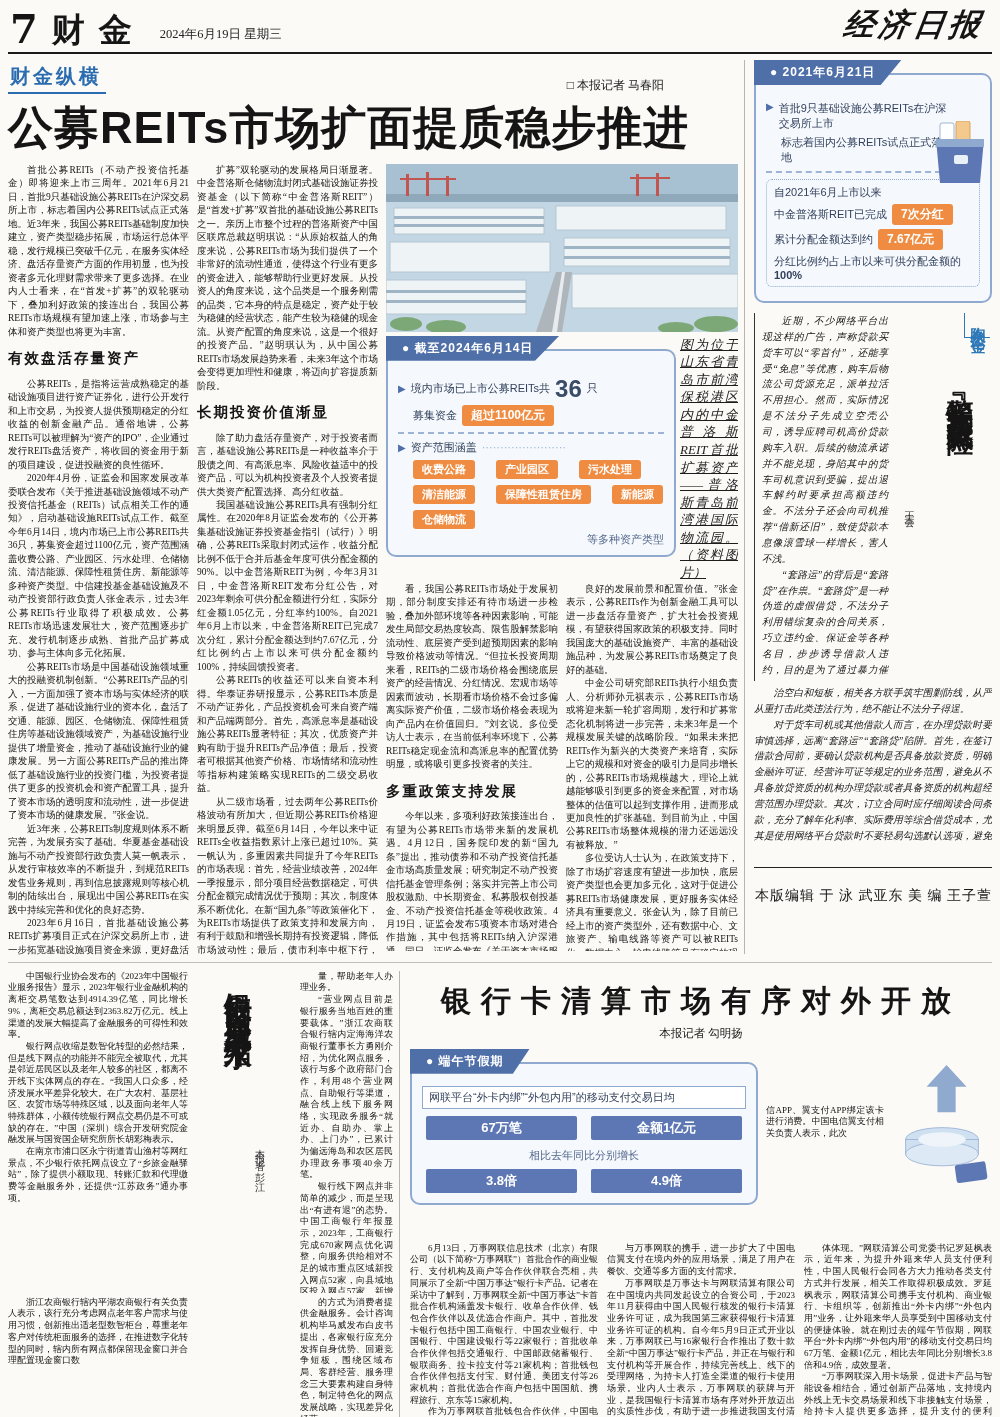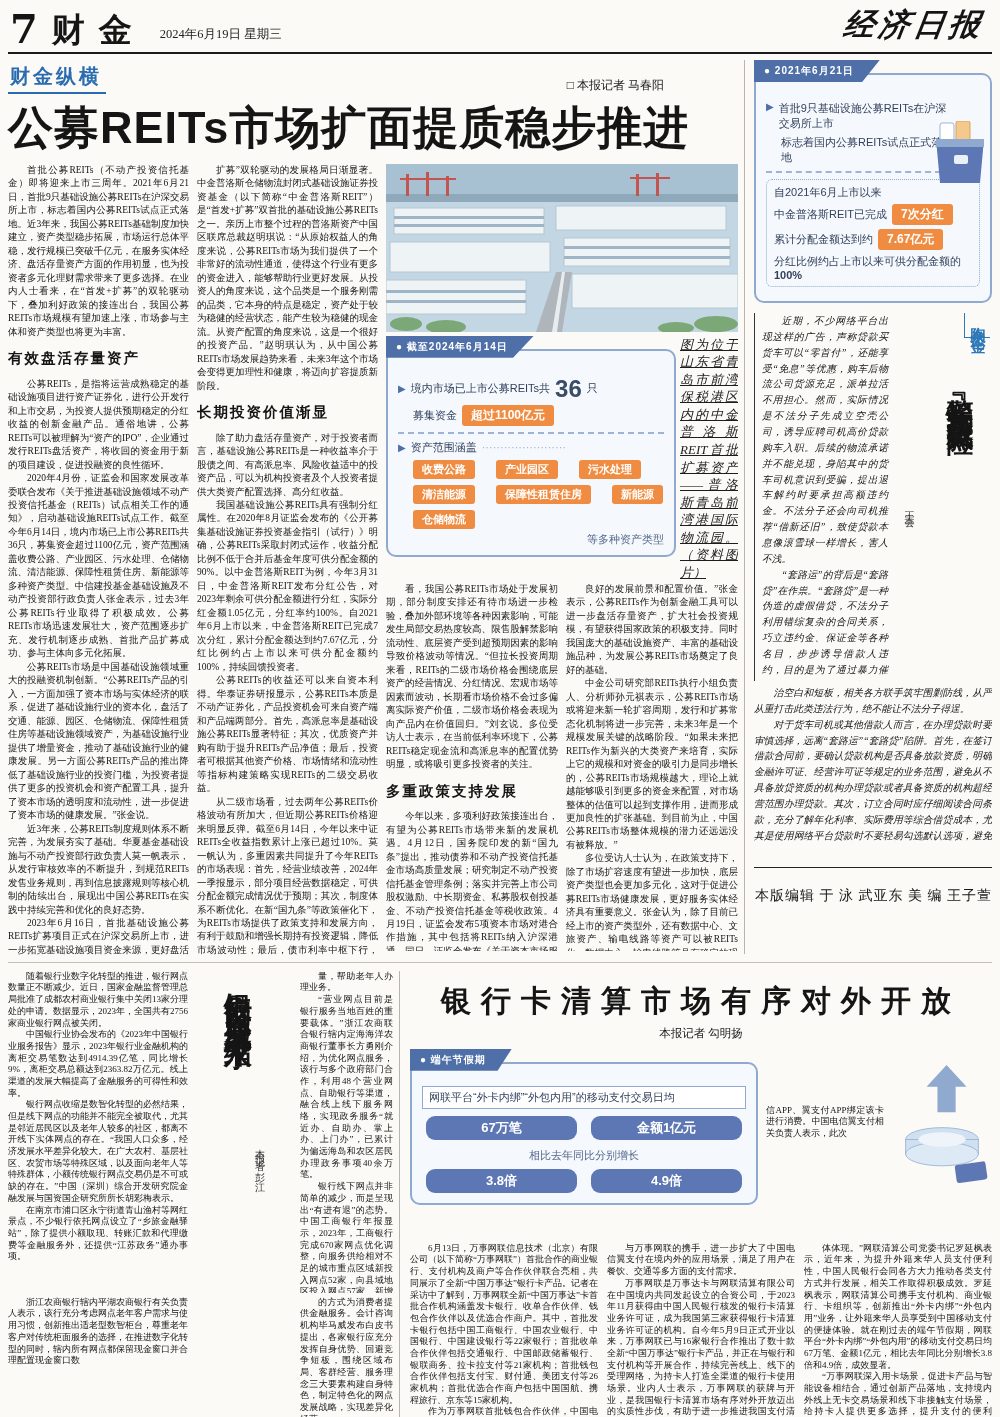--- a/index.html
+++ b/index.html
@@ -27,35 +27,35 @@
   .mid{width:352px;flex:0 0 352px;overflow:hidden;}
   .photo{display:block;width:352px;height:168px;}
   .midrow{display:flex;gap:4px;margin-top:4px;height:242px;}
   .side{width:58px;display:flex;flex-direction:column;}
   .caption{font-size:13px;line-height:1.35;font-style:italic;color:#1d1d1d;text-align:justify;text-decoration:underline;}
   .midtext{display:flex;gap:8px;margin-top:5px;height:368px;overflow:hidden;}
   .midtext .tcol{width:172px;flex:0 0 172px;}
   
   .igwrap{position:relative;padding-top:13px;}
   .ightab{position:absolute;top:0;left:0;z-index:2;background:#4f6fa9;color:#fff;
-          font-family:"Liberation Sans","DejaVu Sans",sans-serif;font-weight:bold;font-size:10px;
-          padding:4px 26px 4px 10px;clip-path:polygon(0 0,100% 0,86% 100%,0 100%);letter-spacing:1px;}
+          font-family:"Liberation Sans","DejaVu Sans",sans-serif;font-weight:bold;font-size:12px;
+          padding:4px 26px 4px 16px;clip-path:polygon(0 0,100% 0,86% 100%,0 100%);letter-spacing:1px;}
   .igbox{border:2px solid #8fa9cf;border-radius:10px;background:#f5f9fd;padding:22px 10px 8px 10px;
          font-family:"Liberation Sans","DejaVu Sans",sans-serif;font-size:11px;color:#33415c;}
   .igline{display:flex;align-items:center;gap:5px;margin:4px 0;}
   .arrow{color:#4f6fa9;font-size:10px;}
   .bignum{font-size:24px;font-weight:bold;color:#3a4c66;line-height:1;}
   .obadge{background:#ef8c41;color:#fff;font-weight:bold;padding:2px 9px;border-radius:3px;font-size:12px;}
   .dashed{border-top:2px dashed #9db4d6;margin:6px 0;}
   .tags{display:flex;flex-wrap:wrap;gap:6px;margin-top:5px;}
   .tag{background:#ef8c41;color:#fff;font-weight:bold;font-size:11px;padding:2px 9px;border-radius:3px;margin-left:15px;}
   .tagsuf{color:#55688c;font-size:11px;align-self:flex-end;}
   .dotbox{border:1.5px dotted #8fa9cf;border-radius:6px;padding:5px 7px;margin-top:4px;}
   .ig100{font-weight:bold;}
-  .pill{background:#5d77b4;color:#fff;font-weight:bold;font-size:13px;padding:3px 0;border-radius:9px;text-align:center;}
+  .pill{background:#5d77b4;color:#fff;font-weight:bold;font-size:13px;padding:3px 0;border-radius:2px;text-align:center;}
   
   .ig2021 .igbox{position:relative;min-height:196px;}
   .filebox{position:absolute;right:4px;top:46px;}
   
   .ig2024{flex:1;}
   
   .igduan{width:348px;flex:0 0 348px;}
   .duanline{border:1px solid #8fa9cf;background:#fff;padding:3px 6px;font-size:11px;color:#33415c;}
   .duangrid{display:grid;grid-template-columns:1fr 1fr;gap:6px 14px;margin:7px 4px 2px 4px;}
   .growthlab{text-align:center;font-size:11px;color:#55688c;margin-top:2px;grid-column:1/3;}
@@ -309,21 +309,20 @@
       </div>
       <div class="editors">本版编辑 于 泳 武亚东  美 编 王子萱</div>
     </div>
   </div>
 
   <div class="bottom">
 
     <div class="bleft">
       <div class="bl-colL btext">
         <div>
-            <p class="bp">随着银行业数字化转型的推进，银行网点数量正不断减少。近日，国家金融监督管理总局批准了成都农村商业银行集中关闭13家分理处的申请。数据显示，2023年，全国共有2756家商业银行网点被关闭。</p>
             <p class="bp">中国银行业协会发布的《2023年中国银行业服务报告》显示，2023年银行业金融机构的离柜交易笔数达到4914.39亿笔，同比增长9%，离柜交易总额达到2363.82万亿元。线上渠道的发展大幅提高了金融服务的可得性和效率。</p>
             <p class="bp">银行网点收缩是数智化转型的必然结果，但是线下网点的功能并不能完全被取代，尤其是邻近居民区以及老年人较多的社区，都离不开线下实体网点的存在。“我国人口众多，经济发展水平差异化较大。在广大农村、基层社区、农贸市场等特殊区域，以及面向老年人等特殊群体，小额传统银行网点交易仍是不可或缺的存在。”中国（深圳）综合开发研究院金融发展与国资国企研究所所长胡彩梅表示。</p>
             <p class="bp">在南京市浦口区永宁街道青山渔村等网红景点，不少银行依托网点设立了“乡旅金融驿站”，除了提供小额取现、转账汇款和代理缴费等金融服务外，还提供“江苏政务”通办事项。</p>
           </div>
       </div>
       <div class="bl-head">
         <div class="vhead">银行网点『瘦身』服务不缩水</div>
         <div class="vbyline">本报记者 彭 江</div>
       </div>
       <div class="bl-colR btext">

